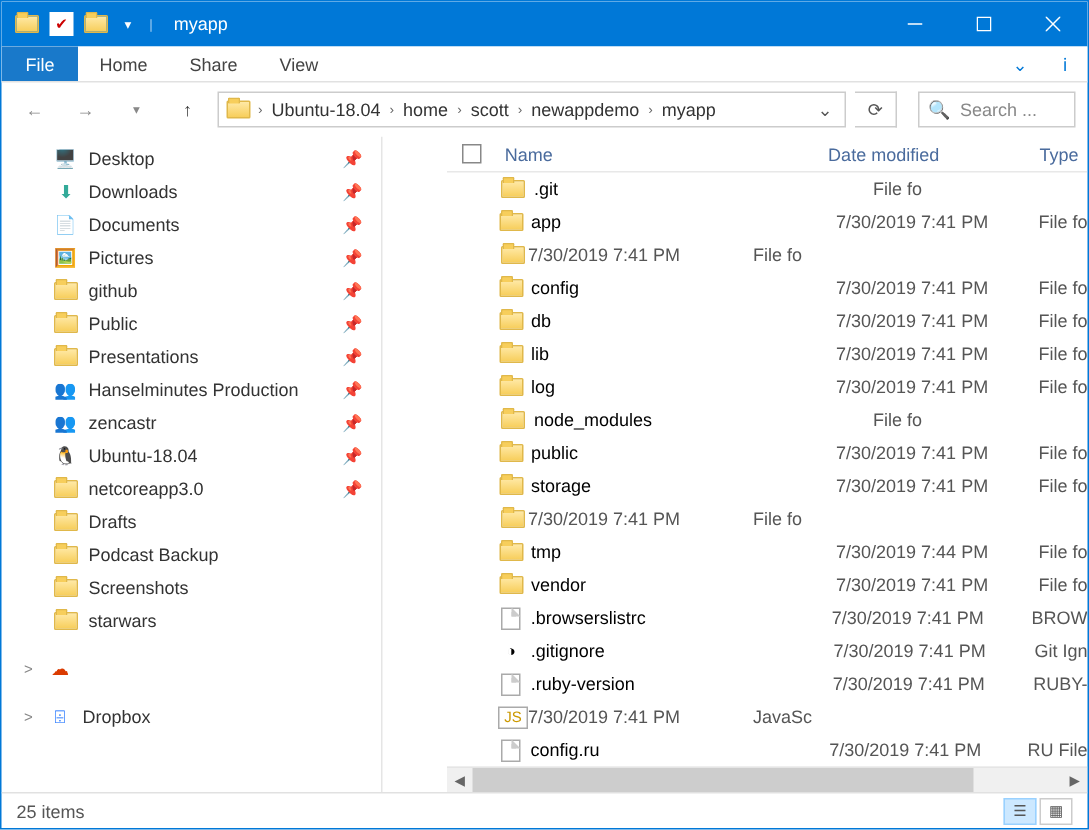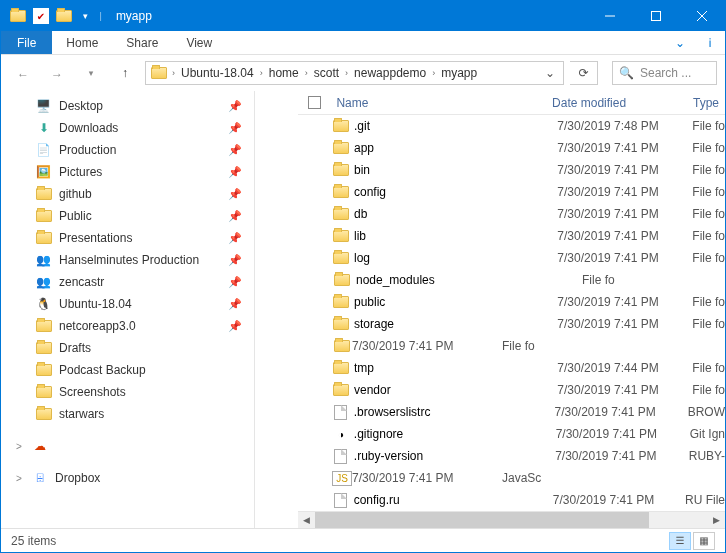--- a/index.html
+++ b/index.html
@@ -171,21 +171,21 @@
         <div class="ic">
           <div class="generic-ico" style="color:#3a9">⬇</div>
         </div>
     <span class="lbl">Downloads</span>
     <span class="pin">📌</span>
       </div>
       <div class="nav-row indent2">
         <div class="ic">
           <div class="generic-ico" style="color:#3a9">📄</div>
         </div>
-    <span class="lbl">Production</span>
+    <span class="lbl">Documents</span>
     <span class="pin">📌</span>
       </div>
       <div class="nav-row indent2">
         <div class="ic">
           <div class="generic-ico" style="color:#3a9">🖼️</div>
         </div>
     <span class="lbl">Pictures</span>
     <span class="pin">📌</span>
       </div>
       <div class="nav-row indent2">
@@ -287,36 +287,34 @@
       <div class="col col-name">Name</div>
       <div class="col col-date">Date modified</div>
       <div class="col col-type">Type</div>
     </div>
     <div class="rows" id="rows">
         <div class="file-row">
           <div class="ic">
             <div class="folder-ico"></div>
           </div>
     <div class="name">.git</div>
-    <div class="date">7/30/2019 7:48 PM</div>
     <div class="type">File fo</div>
         </div>
         <div class="file-row">
           <div class="ic">
             <div class="folder-ico"></div>
           </div>
     <div class="name">app</div>
     <div class="date">7/30/2019 7:41 PM</div>
     <div class="type">File fo</div>
         </div>
         <div class="file-row">
           <div class="ic">
             <div class="folder-ico"></div>
           </div>
-    <div class="name">bin</div>
     <div class="date">7/30/2019 7:41 PM</div>
     <div class="type">File fo</div>
         </div>
         <div class="file-row">
           <div class="ic">
             <div class="folder-ico"></div>
           </div>
     <div class="name">config</div>
     <div class="date">7/30/2019 7:41 PM</div>
     <div class="type">File fo</div>

